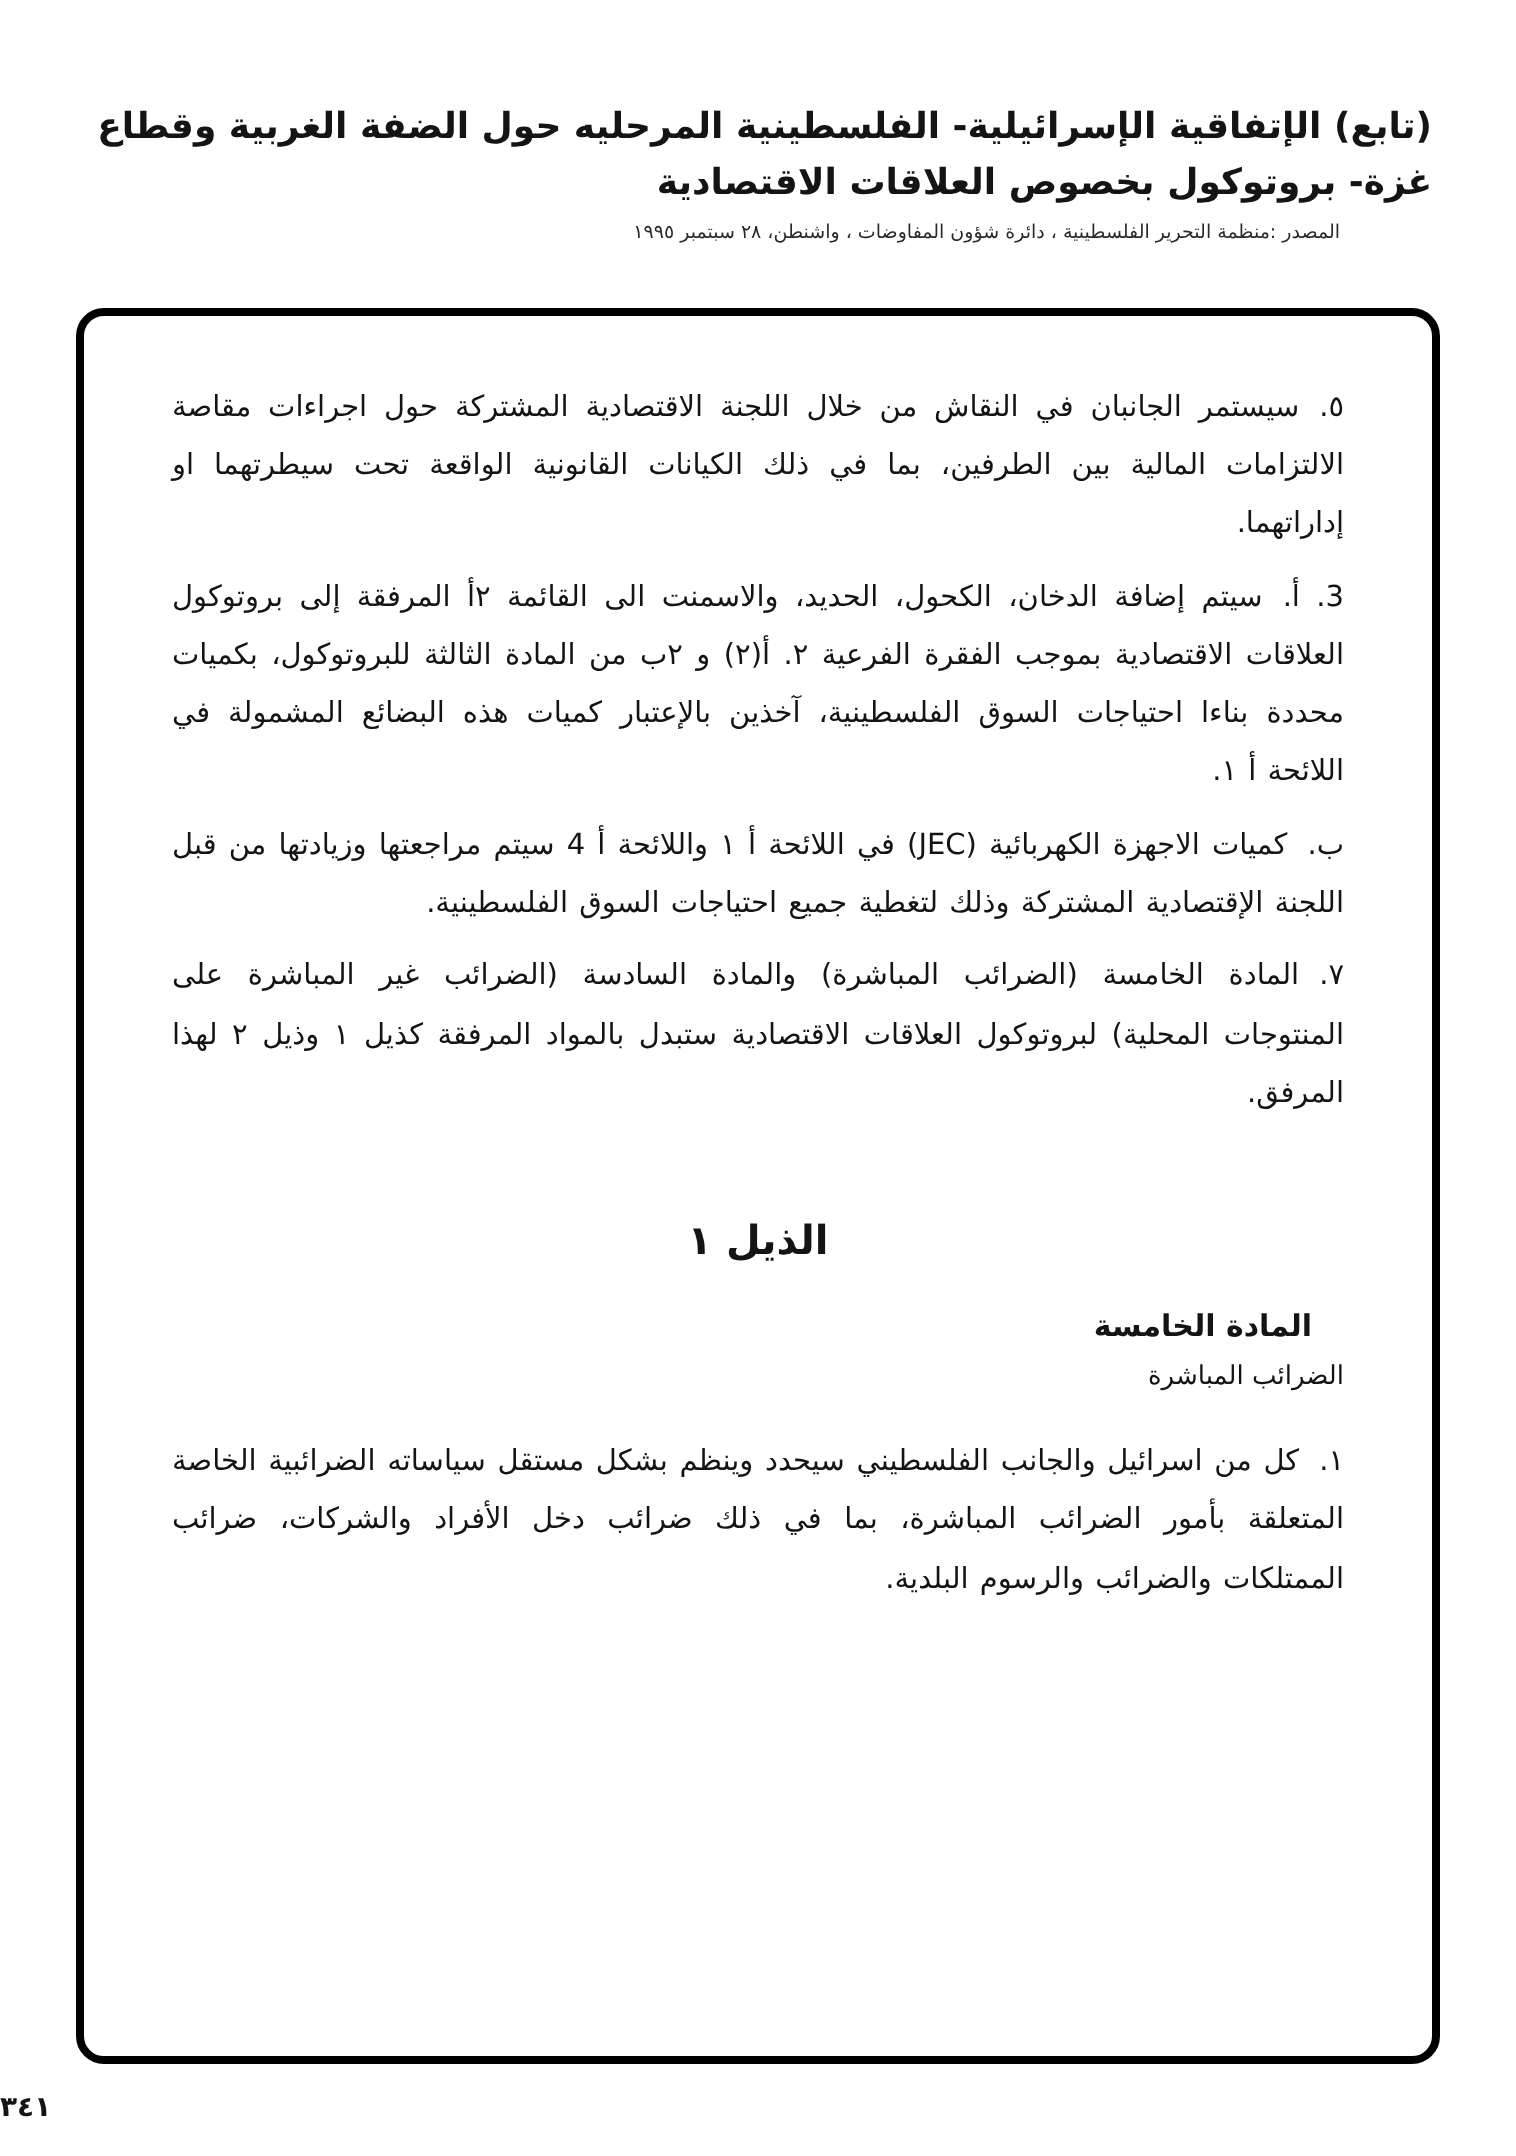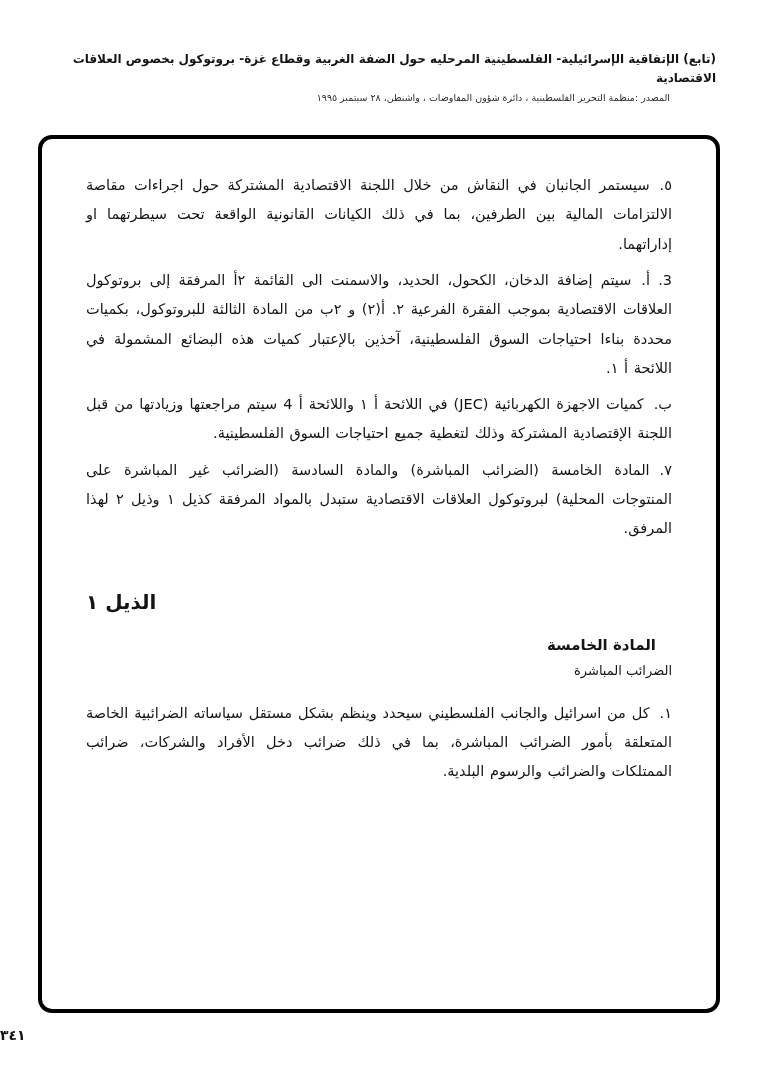--- a/index.html
+++ b/index.html
@@ -15,21 +15,21 @@
   .page {
     width: 758px;
     min-height: 1078px;
     position: relative;
     padding-top: 50px;
   }
   
   .doc-header { padding: 0 42px; }
   .header-title {
     font-weight: bold;
-    font-size: 12px;
+    font-size: 18px;
     line-height: 1.55;
     text-align: right;
     letter-spacing: 0.1px;
   }
   .header-source {
     font-size: 9.5px;
     color: #2a2a2a;
     margin-top: 5px;
     padding-right: 46px;
     text-align: right;
@@ -48,21 +48,21 @@
     font-size: 14.5px;
     line-height: 2.02;
     text-align: justify;
     margin-bottom: 7px;
     word-spacing: 1px;
   }
   .para .marker { margin-left: 10px; white-space: nowrap; }
   .para.indent { text-indent: 34px; }
   
   .appendix-title {
-    text-align: left;
+    text-align: center;
     font-size: 20px;
     font-weight: bold;
     margin: 46px 0 12px 0;
   }
   .appendix-subtitle {
     text-align: center;
     font-size: 14.5px;
     margin-bottom: 28px;
   }
   .article-title {

